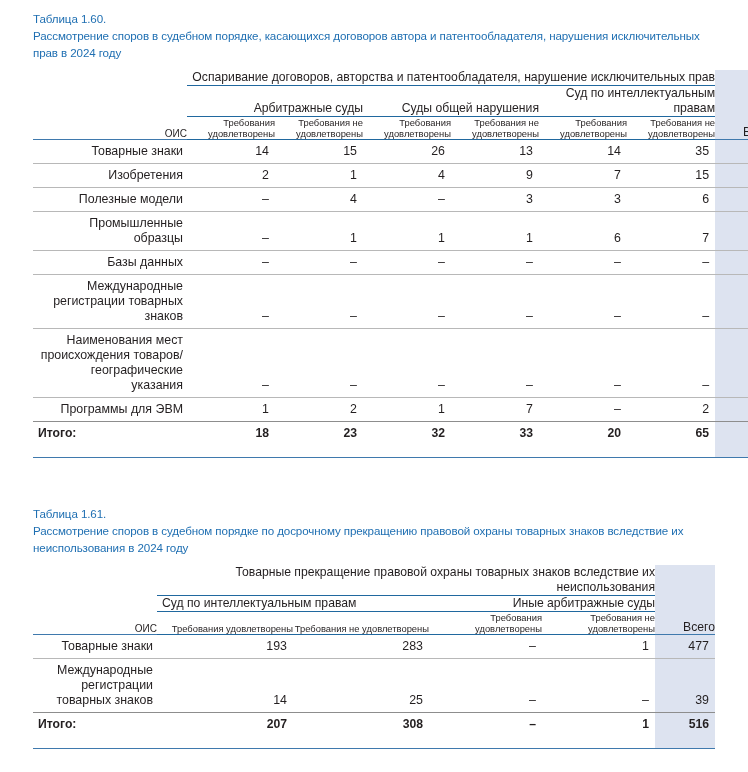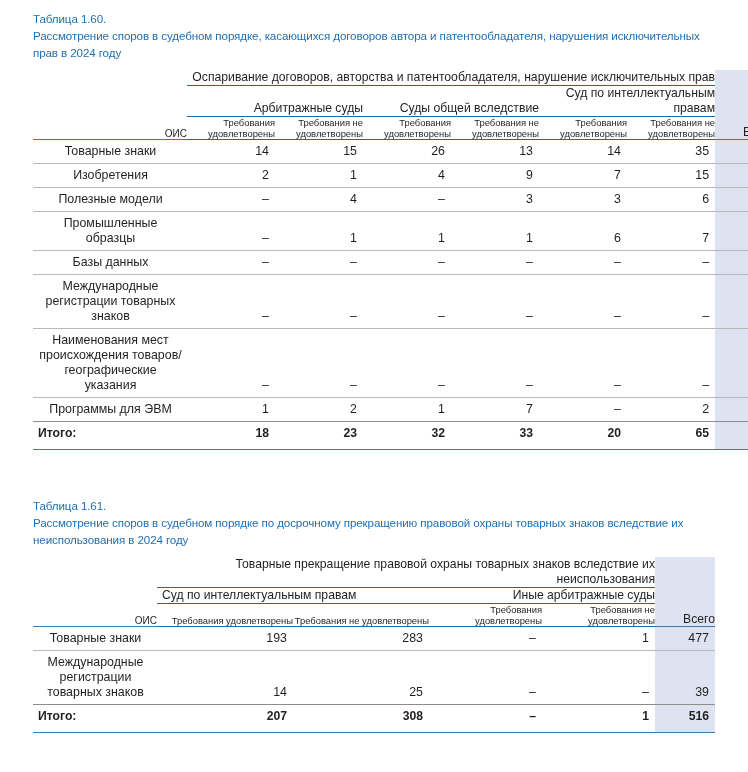--- a/index.html
+++ b/index.html
@@ -104,34 +104,34 @@
   
   .tbl tbody td {
     font-size: 12.4px;
     line-height: 15px;
     padding: 4px 6px 4px 0;
     border-top: 1.1px solid #b8b8b8;
     color: #231f20;
   }
   .tbl tbody tr:first-child td { border-top: none; }
   .tbl tbody td.rowlabel {
-    text-align: center;
+    text-align: right;
     padding-left: 5px;
     padding-right: 4px;
     font-size: 12.4px;
   }
   .tbl tbody td.num { text-align: right; }
 
   .tbl tbody tr.total td {
     font-weight: bold;
     font-size: 12.2px;
     border-top: 1.1px solid #8d8d8d;
     border-bottom: 1.8px solid #3f79ad;
     padding-top: 4px;
-    padding-bottom: 8px;
+    padding-bottom: 16px;
   }
   .tbl tbody tr.total td.rowlabel { text-align: left; }
 
   .firstrow-top { border-top: 1.8px solid #3f79ad !important; }
 
   .t1 { margin-top: 9px; }
   .t2 { margin-top: 9px; }
   .gap { height: 47px; }
 </style>
 </head>
@@ -156,21 +156,21 @@
       <col style="width:60px">
     </colgroup>
     <thead>
       <tr>
         <td class="hdr-ois" rowspan="3">ОИС</td>
         <td class="grp-top" colspan="6">Оспаривание договоров, авторства и патентообладателя, нарушение исключительных прав</td>
         <td class="hdr-total shade" rowspan="3">Всего</td>
       </tr>
       <tr>
         <td class="grp-mid" colspan="2">Арбитражные суды</td>
-        <td class="grp-mid" colspan="2">Суды общей вследствие</td>
+        <td class="grp-mid" colspan="2">Суды общей нарушения</td>
         <td class="grp-mid" colspan="2">Суд по интеллектуальным правам</td>
       </tr>
       <tr>
         <td class="sub-hd">Требования удовлетворены</td>
         <td class="sub-hd">Требования не удовлетворены</td>
         <td class="sub-hd">Требования удовлетворены</td>
         <td class="sub-hd">Требования не удовлетворены</td>
         <td class="sub-hd">Требования удовлетворены</td>
         <td class="sub-hd">Требования не удовлетворены</td>
       </tr>

